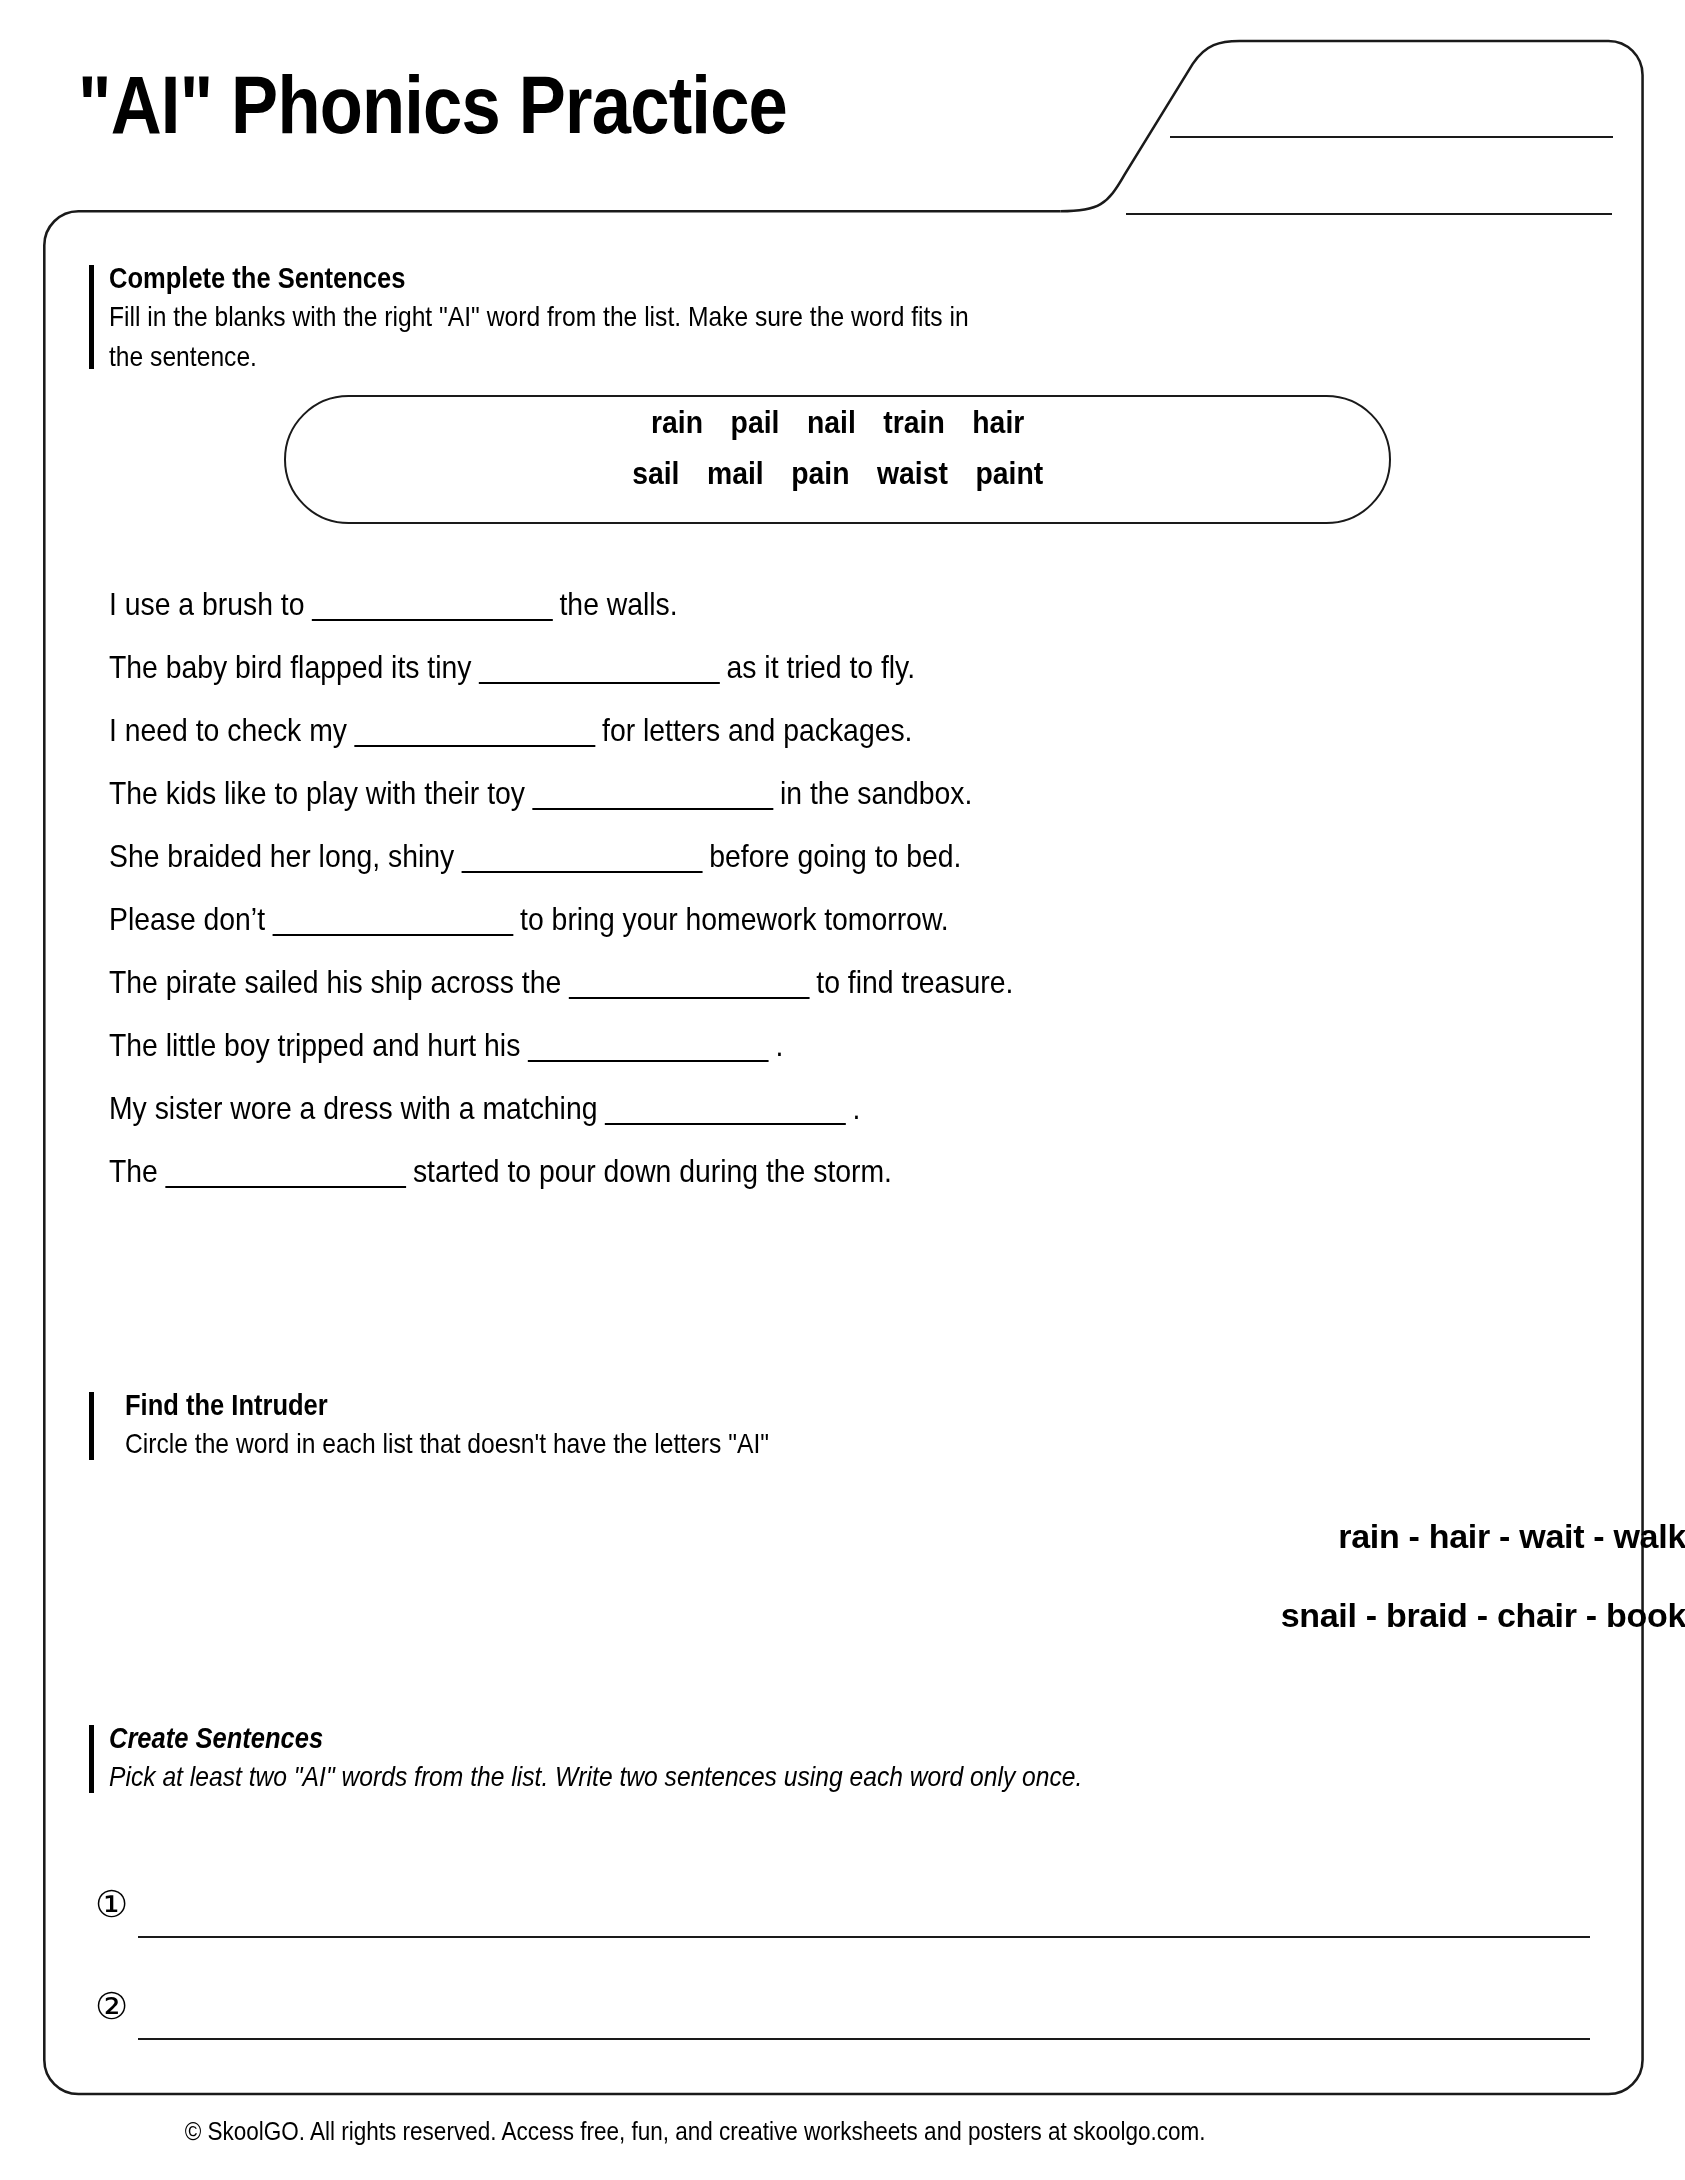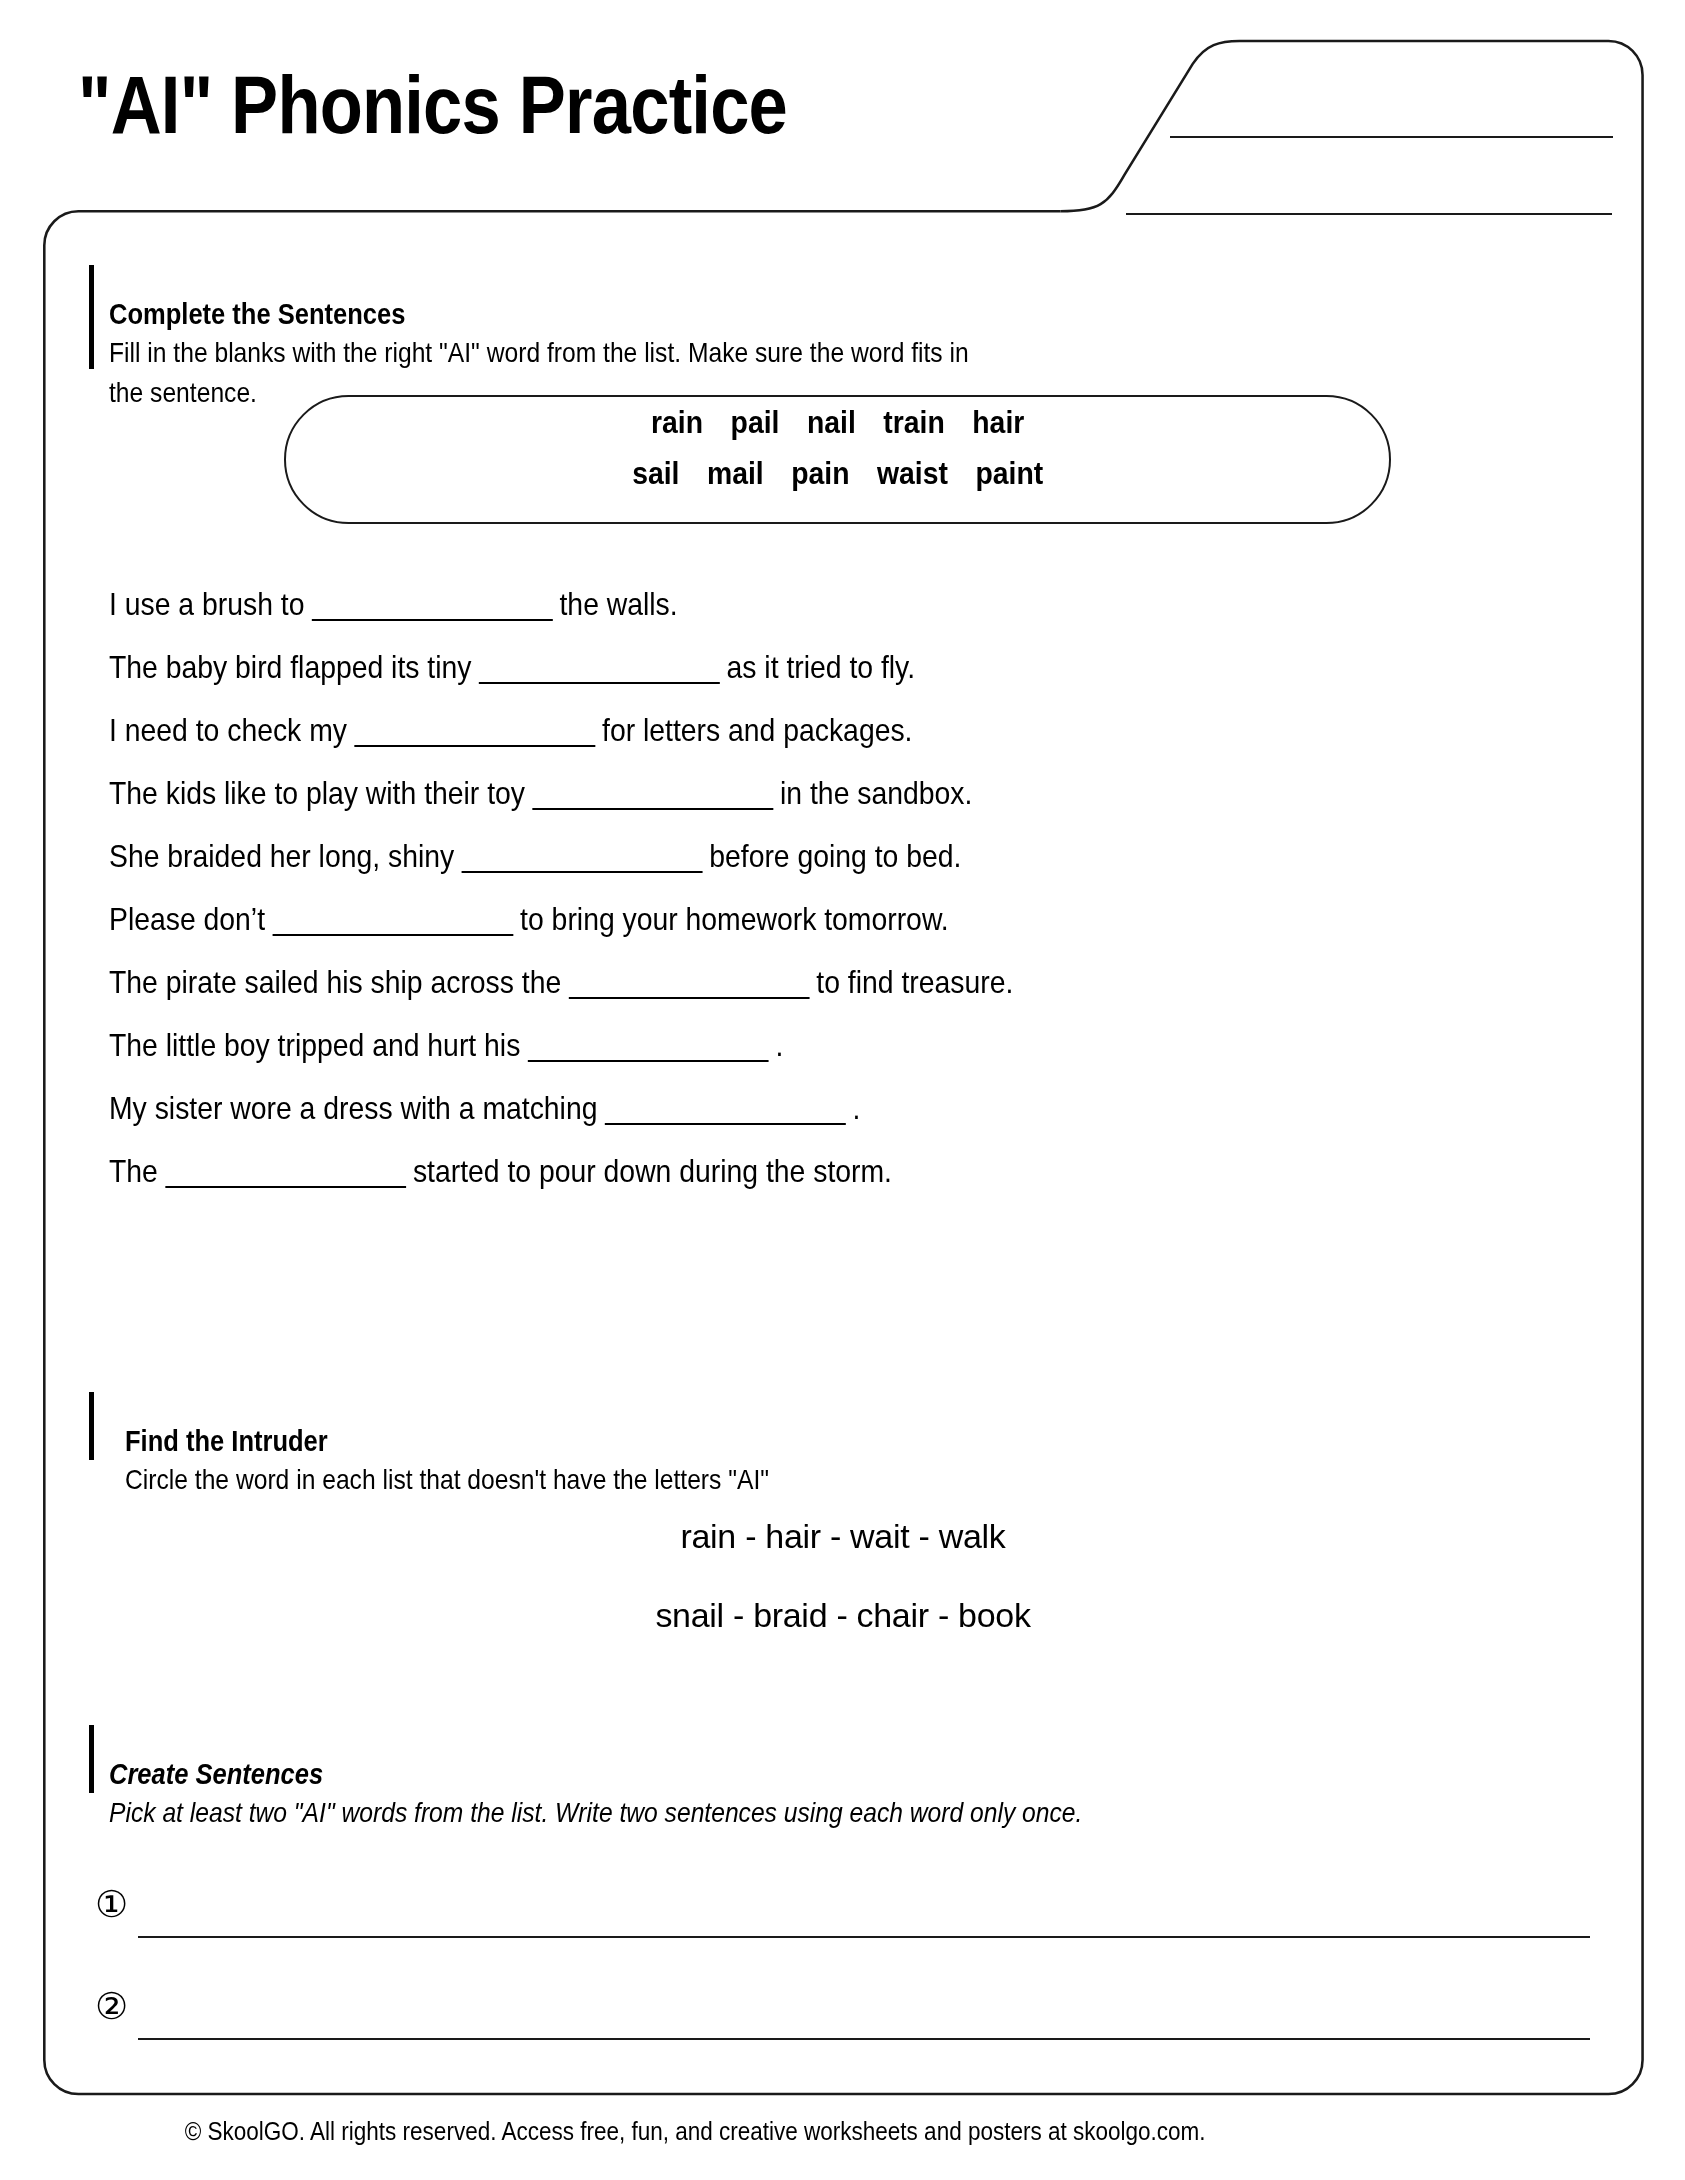--- a/index.html
+++ b/index.html
@@ -62,21 +62,20 @@
   }
   .section .bar {
     position: absolute;
     left: 0;
     top: 5.1px;
     width: 5.1px;
     background: #000;
   }
   .section .body {
     padding-left: 20.4px;
-    margin-top: 36px;
   }
   .sec-title {
     font-size: 29px;
     font-weight: bold;
     line-height: 37px;
     white-space: nowrap;
     transform: scaleX(0.88);
     transform-origin: left top;
   }
   .sec-desc {
@@ -133,24 +132,25 @@
   
   #intruder-lists {
     position: absolute;
     left: 0;
     top: 1497px;
     width: 1686px;
     text-align: center;
   }
   .ilist {
     font-size: 34px;
-    font-weight: normal;
+    font-weight: bold;
     line-height: 79px;
     white-space: nowrap;
     letter-spacing: -0.3px;
+    text-align: right;
   }
 
   
   #writing {
     position: absolute;
     left: 95px;
     top: 1878px;
     width: 1448px;
   }
   .wrow {

